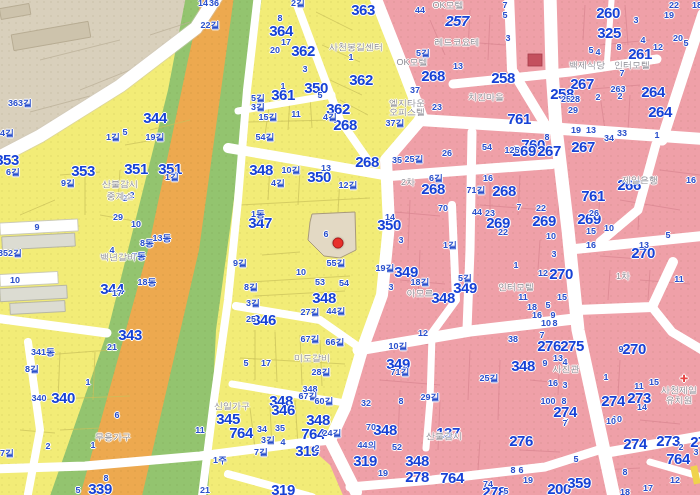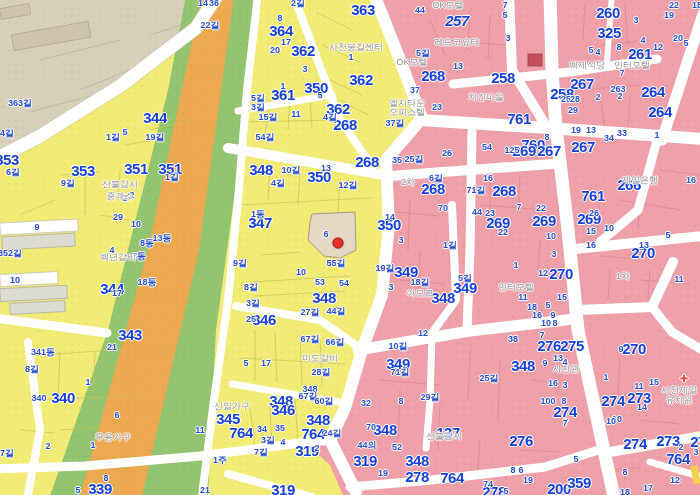--- a/index.html
+++ b/index.html
@@ -378,21 +378,21 @@
       <span class="lb lb-road" style="left: 430px; top: 397px;">29길</span>
       <span class="lb lb-road" style="left: 489px; top: 378px;">25길</span>
       <span class="lb lb-road" style="left: 423px; top: 53px;">5길</span>
       <span class="lb lb-road" style="left: 450px; top: 245px;">1길</span>
       <span class="lb lb-poi" style="left: 356px; top: 47px;">사천봉길센터</span>
       <span class="lb lb-poi" style="left: 120px; top: 184px;">산불감시</span>
       <span class="lb lb-poi" style="left: 120px; top: 196px;">중계소</span>
       <span class="lb lb-poi" style="left: 118px; top: 257px;">백년갈비</span>
       <span class="lb lb-poi" style="left: 113px; top: 437px;">무용가구</span>
       <span class="lb lb-poi" style="left: 232px; top: 406px;">신일가구</span>
-      <span class="lb lb-poi" style="left: 320px; top: 358px; text-align: right;">미도갈비</span>
+      <span class="lb lb-poi" style="left: 312px; top: 358px; text-align: right;">미도갈비</span>
       <span class="lb lb-poi" style="left: 448px; top: 5px;">OK모텔</span>
       <span class="lb lb-poi" style="left: 457px; top: 42px;">레드코요테</span>
       <span class="lb lb-poi" style="left: 412px; top: 62px;">OK모텔</span>
       <span class="lb lb-poi" style="left: 407px; top: 103px;">엘지타운</span>
       <span class="lb lb-poi" style="left: 407px; top: 112px;">오피스텔</span>
       <span class="lb lb-poi" style="left: 486px; top: 97px;">치킨마을</span>
       <span class="lb lb-poi" style="left: 587px; top: 65px;">백제식당</span>
       <span class="lb lb-poi" style="left: 632px; top: 65px;">인터모텔</span>
       <span class="lb lb-poi" style="left: 640px; top: 180px;">제일은행</span>
       <span class="lb lb-poi" style="left: 516px; top: 287px;">인터모텔</span>

